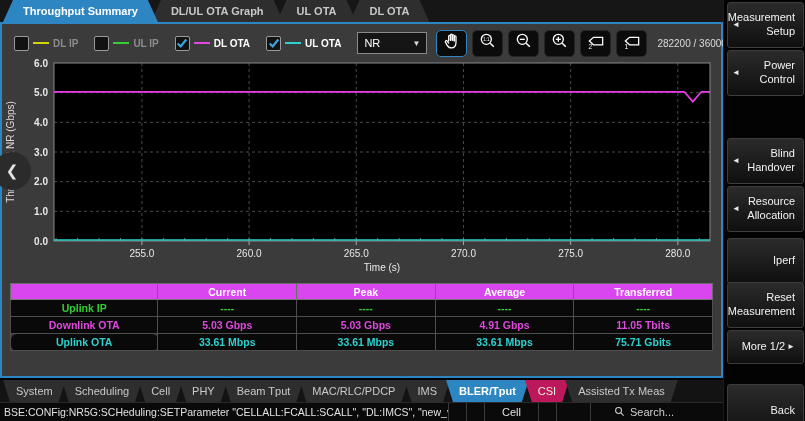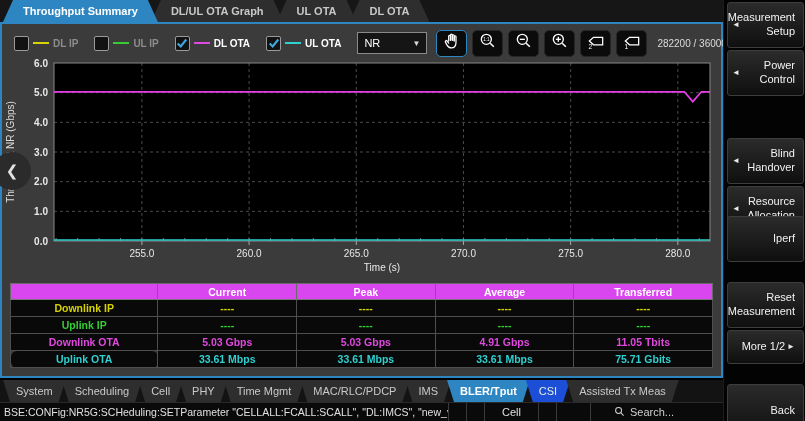--- a/index.html
+++ b/index.html
@@ -42,21 +42,21 @@
   table.tput{position:absolute;left:8px;right:8px;top:259px;width:703px;border-collapse:collapse;
     table-layout:fixed;font-size:10.5px}
   table.tput th{background:#d946ef;color:#fff;font-weight:bold;height:16px;border:1px solid #6a6a6a;border-bottom:1px solid #777}
   table.tput td{background:#090909;height:17px;text-align:center;border:1px solid #4e4e4e;font-weight:bold}
 
   
   .bottom-tab-bar{height:22px;background:#131313;display:flex;align-items:stretch;padding-left:3px;margin-top:2px}
   .bottom-tab{padding:0 13px;font-size:11px;color:#c9c9c9;background:#2e2e2e;display:flex;align-items:center;
     clip-path:polygon(0 0,100% 0,calc(100% - 7px) 100%,7px 100%);margin-right:-4px;white-space:nowrap;cursor:default}
   .bottom-tab.active{background:#2d86c2;color:#fff;font-weight:bold}
-  .bottom-tab.green{background:#1d4ed8;color:#e8f0d8}
+  .bottom-tab.green{background:#be185d;color:#e8f0d8}
 
   
   .status-bar{height:19px;background:#0a0a0a;display:flex;align-items:center;font-size:11px;color:#e0e0e0;border-top:1px solid #2a2a2a}
   .status-cmd{flex:1;padding-left:4px;white-space:nowrap;overflow:hidden;font-size:10.5px}
   .status-cell{border-left:1px solid #3a3a3a;height:100%;display:flex;align-items:center;justify-content:center;flex:none}
   .status-search{display:flex;align-items:center;justify-content:flex-start;padding-left:23px;color:#cfcfcf}
   .status-search svg{margin-right:5px}
 
   
   .right-panel{width:82px;position:relative;background:#030303;height:421px;border-left:1px solid #1c1c1c}
@@ -262,27 +262,20 @@
             <tr>
               <th></th>
               <th>Current</th>
               <th>Peak</th>
               <th>Average</th>
               <th>Transferred</th>
             </tr>
           </thead>
         <tbody id="tbody">
             <tr>
-              <td style="color: rgb(214, 212, 0);">Downlink IP</td>
-              <td style="color: rgb(214, 212, 0);">----</td>
-              <td style="color: rgb(214, 212, 0);">----</td>
-              <td style="color: rgb(214, 212, 0);">----</td>
-              <td style="color: rgb(214, 212, 0);">----</td>
-            </tr>
-            <tr>
               <td style="color: rgb(53, 204, 53);">Uplink IP</td>
               <td style="color: rgb(53, 204, 53);">----</td>
               <td style="color: rgb(53, 204, 53);">----</td>
               <td style="color: rgb(53, 204, 53);">----</td>
               <td style="color: rgb(53, 204, 53);">----</td>
             </tr>
             <tr>
               <td style="color: rgb(224, 72, 224);">Downlink OTA</td>
               <td style="color: rgb(224, 72, 224);">5.03 Gbps</td>
               <td style="color: rgb(224, 72, 224);">5.03 Gbps</td>
@@ -298,21 +291,21 @@
             </tr>
           </tbody>
       </table>
     </div>
 
     <div class="bottom-tab-bar">
         <div class="bottom-tab">System</div>
         <div class="bottom-tab">Scheduling</div>
         <div class="bottom-tab">Cell</div>
         <div class="bottom-tab">PHY</div>
-        <div class="bottom-tab">Time Mgmt</div>
+        <div class="bottom-tab">Beam Tput</div>
         <div class="bottom-tab">MAC/RLC/PDCP</div>
         <div class="bottom-tab">IMS</div>
         <div class="bottom-tab active">BLER/Tput</div>
         <div class="bottom-tab green">CSI</div>
         <div class="bottom-tab">Assisted Tx Meas</div>
       </div>
 
     <div class="status-bar">
       <div class="status-cmd">BSE:CONFig:NR5G:SCHeduling:SETParameter "CELLALL:FCALL:SCALL", "DL:IMCS", "new_value"</div>
       <div class="status-cell" style="width:18px"></div>
@@ -342,21 +335,21 @@
         <span>Power Control</span>
       </div>
       <div class="side-btn" style="top: 138px; height: 46px;">
         <span class="larrow">◄</span>
         <span>Blind Handover</span>
       </div>
       <div class="side-btn" style="top: 186px; height: 46px;">
         <span class="larrow">◄</span>
         <span>Resource Allocation</span>
       </div>
-      <div class="side-btn" style="top: 216px; height: 46px;">
+      <div class="side-btn" style="top: 238px; height: 46px;">
         <span>Iperf</span>
       </div>
       <div class="side-btn" style="top: 282px; height: 46px;">
         <span>Reset Measurement</span>
       </div>
       <div class="side-btn" style="top: 330px; height: 34px;">
         <span>More 1/2</span>
         <span class="rarrow">►</span>
       </div>
       <div class="side-btn" style="top: 384px; height: 53px;">

